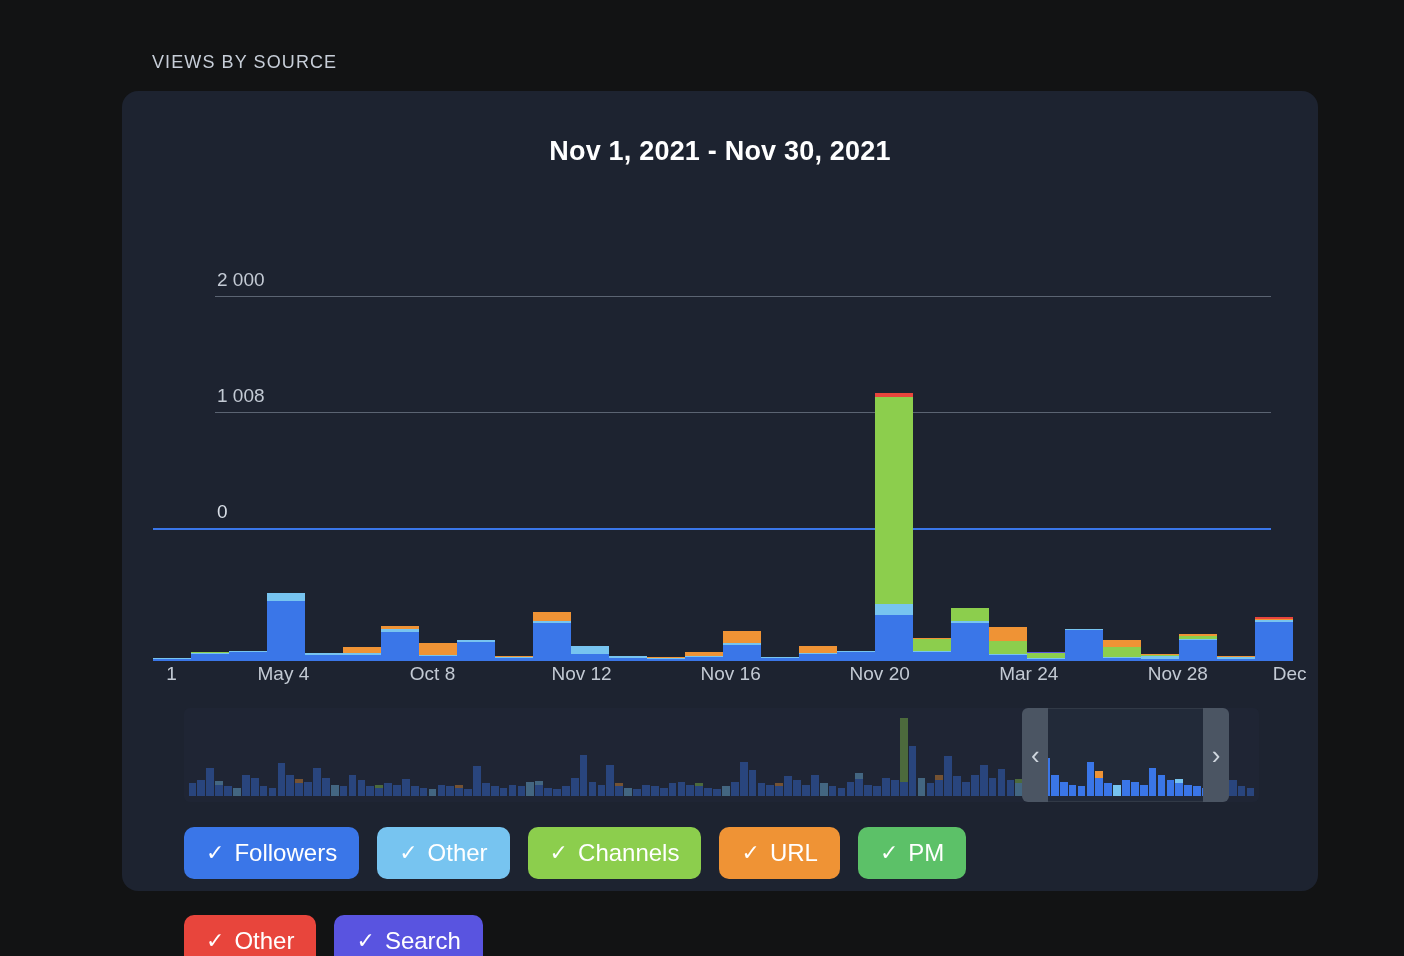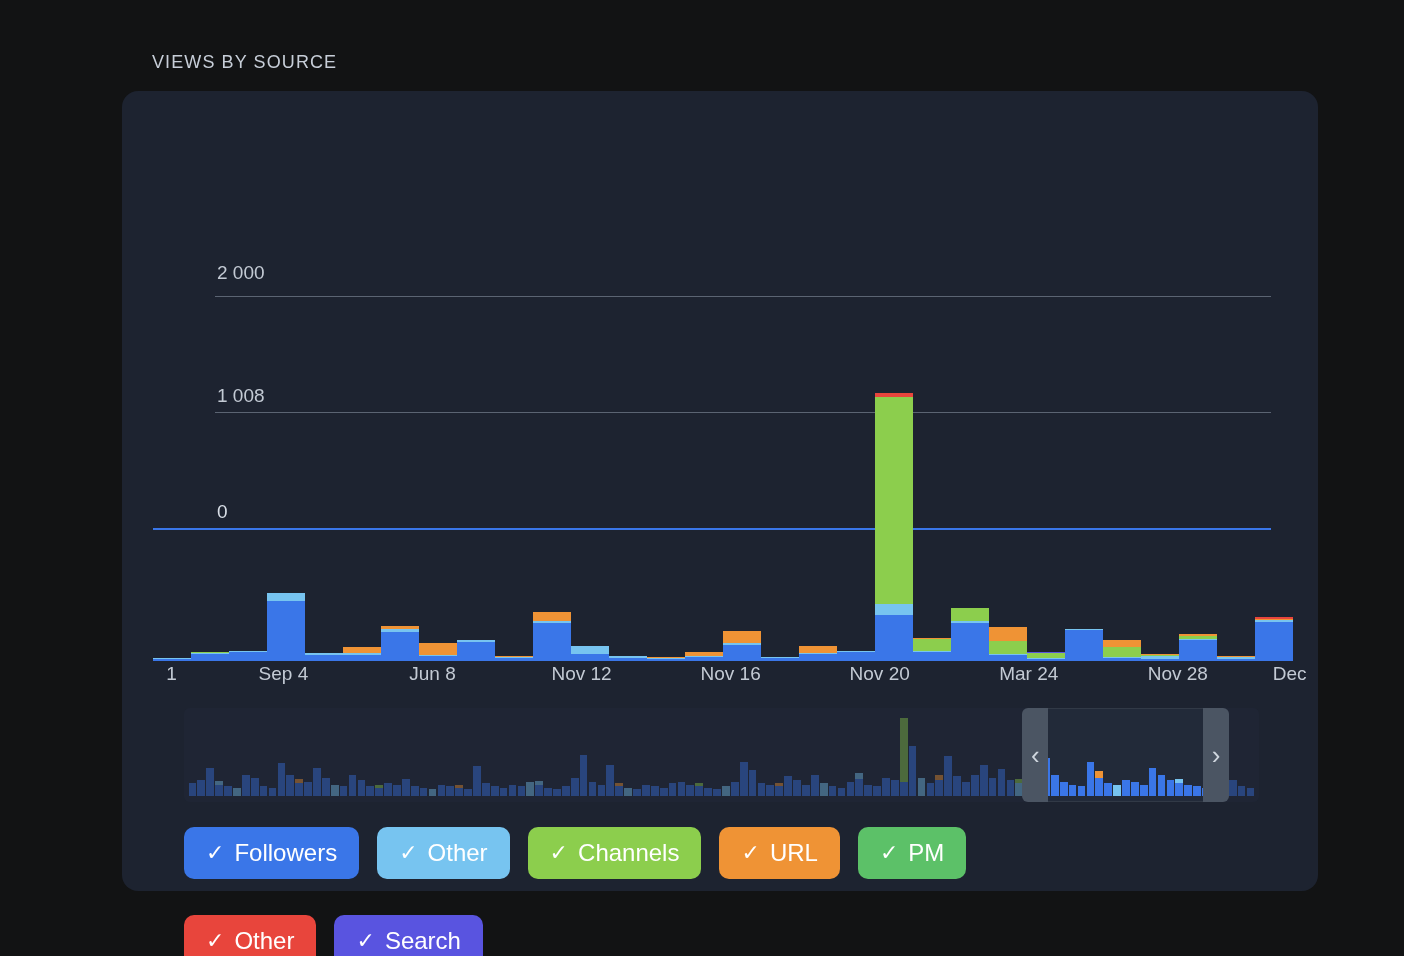--- a/index.html
+++ b/index.html
@@ -115,27 +115,28 @@
 </style>
 </head>
 <body>
 
 <div class="page">
 
   <div class="section-title">VIEWS BY SOURCE</div>
 
   <div class="card">
 
+    <div class="chart-title">Nov 1, 2021 - Nov 30, 2021</div>
 
     <div class="plot">
       <div class="grid-line" style="top:105px"></div>
       <div class="grid-line" style="top:221px"></div>
       <div class="axis-base" style="top:337px"></div>
 
-      <div class="ytick" style="top:98px">2 000</div>
+      <div class="ytick" style="top:105px">2 000</div>
       <div class="ytick" style="top:221px">1 008</div>
       <div class="ytick zero" style="top:337px">0</div>
 
       <div class="bars" id="bars">
           <div class="bar" title="Nov 1">
             <div class="seg" style="height: 1.16px; background: rgb(119, 196, 240);"></div>
             <div class="seg" style="height: 2.32px; background: rgb(58, 118, 232);"></div>
           </div>
           <div class="bar" title="Nov 2">
             <div class="seg" style="height: 0.696px; background: rgb(140, 206, 77);"></div>
@@ -279,22 +280,22 @@
             <div class="seg" style="height: 2.552px; background: rgb(232, 69, 60);"></div>
             <div class="seg" style="height: 1.16px; background: rgb(239, 147, 53);"></div>
             <div class="seg" style="height: 1.16px; background: rgb(119, 196, 240);"></div>
             <div class="seg" style="height: 39.44px; background: rgb(58, 118, 232);"></div>
           </div>
         </div>
     </div>
 
     <div class="xlabels" id="xlabels">
         <div class="xlabel" style="left: 18.6333px;">1</div>
-        <div class="xlabel" style="left: 130.433px;">Sep 4</div>
-        <div class="xlabel" style="left: 279.5px;">Jun 8</div>
+        <div class="xlabel" style="left: 130.433px;">May 4</div>
+        <div class="xlabel" style="left: 279.5px;">Oct 8</div>
         <div class="xlabel" style="left: 428.567px;">Nov 12</div>
         <div class="xlabel" style="left: 577.633px;">Nov 16</div>
         <div class="xlabel" style="left: 726.7px;">Nov 20</div>
         <div class="xlabel" style="left: 875.767px;">Mar 24</div>
         <div class="xlabel" style="left: 1024.83px;">Nov 28</div>
         <div class="xlabel" style="left: 1136.63px;">Dec</div>
       </div>
 
     <div class="mini">
       <div class="mini-bars" id="minibars">

